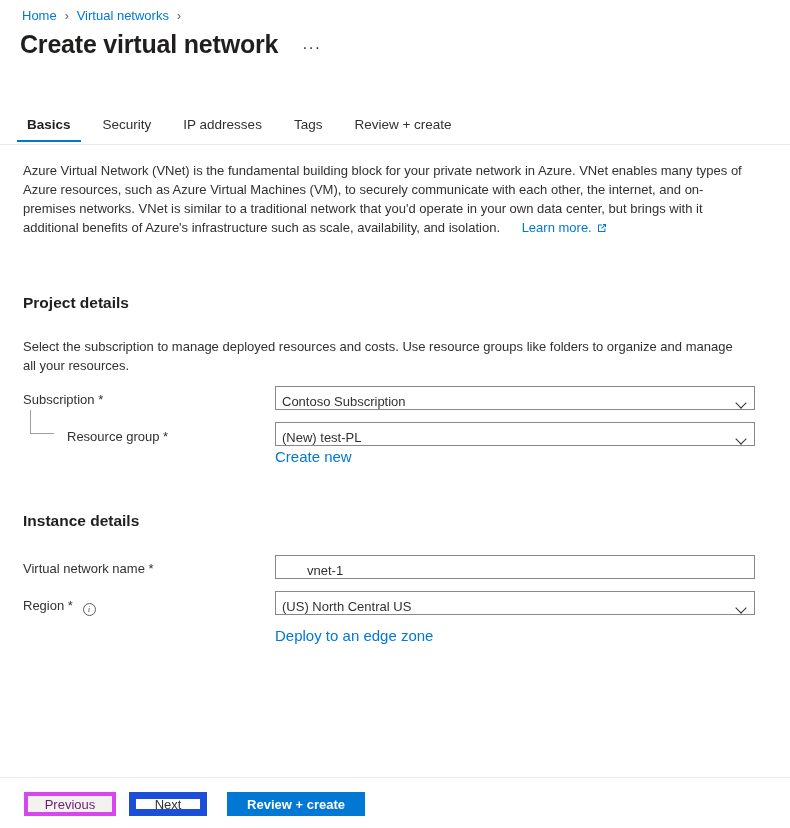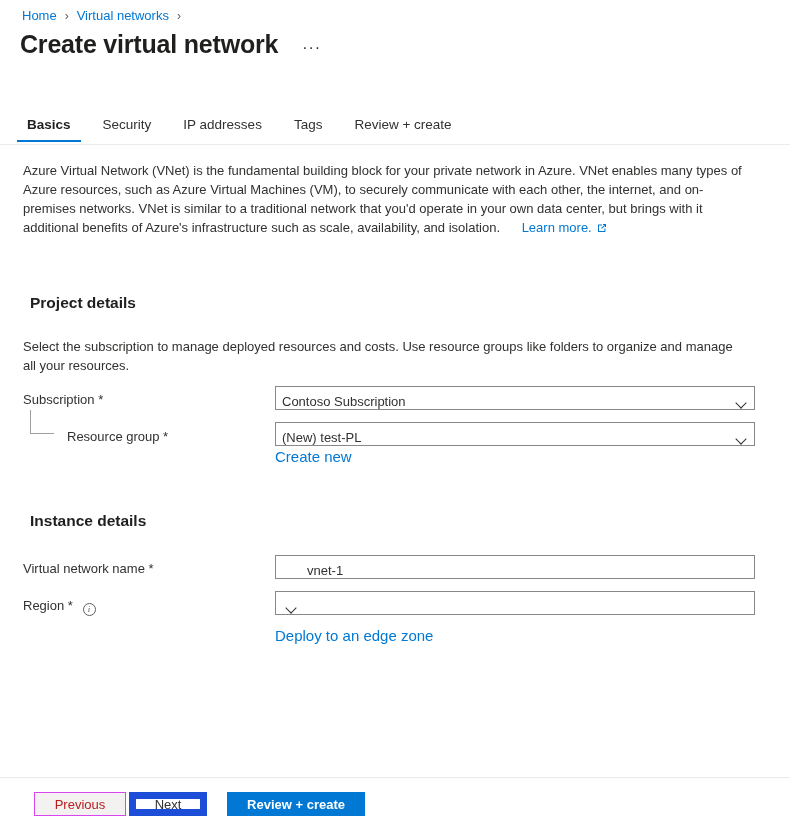--- a/index.html
+++ b/index.html
@@ -118,21 +118,20 @@
     vertical-align: -1px;
   }
   .ext-icon svg { display: block; }
 
   
   .section-head {
     position: absolute;
     font-size: 15.5px;
     font-weight: 700;
     color: #201f1e;
-    margin-left: 7px;
   }
   #project-details-head { left: 23px; top: 294px; }
   #instance-details-head { left: 23px; top: 512px; }
 
   .section-desc {
     position: absolute;
     left: 23px; top: 337px;
     width: 726px;
     font-size: 13px;
     line-height: 19px;
@@ -234,25 +233,25 @@
     top: 14px;
     height: 24px;
     font-size: 13px;
     display: flex;
     align-items: center;
     justify-content: center;
     cursor: pointer;
     font-family: "Liberation Sans", sans-serif;
   }
   .btn-prev {
-    left: 34px;
+    left: 24px;
     width: 92px;
     background: #f3f2f1;
-    color: #b91c1c;
-    border: 1px solid #d946ef;
+    color: #701a75;
+    border: 4px solid #d946ef;
     cursor: default;
   }
   .btn-next {
     left: 129px;
     width: 78px;
     background: #ffffff;
     color: #323130;
     border: 7px solid #1d4ed8;
   }
   .btn-review {
@@ -325,20 +324,21 @@
   <div class="field-label" style="left:23px; top:560px;">Virtual network name *</div>
   <div class="control textinput" style="top:555px;padding-left:31px;">
     <span class="val">vnet-1</span>
   </div>
 
   <div class="field-label" style="left:23px; top:597px;">
     <span>Region *</span>
     <span class="info-icon">i</span>
   </div>
   <div class="control" style="top:591px;">
+    <span class="val">(US) North Central US</span>
     <span class="chev"></span>
   </div>
   <div class="sub-link" style="top:627px;">Deploy to an edge zone</div>
 
   <div class="footer-divider"></div>
   <div class="footer">
     <div class="btn btn-prev">Previous</div>
     <div class="btn btn-next">Next</div>
     <div class="btn btn-review">Review + create</div>
   </div>

